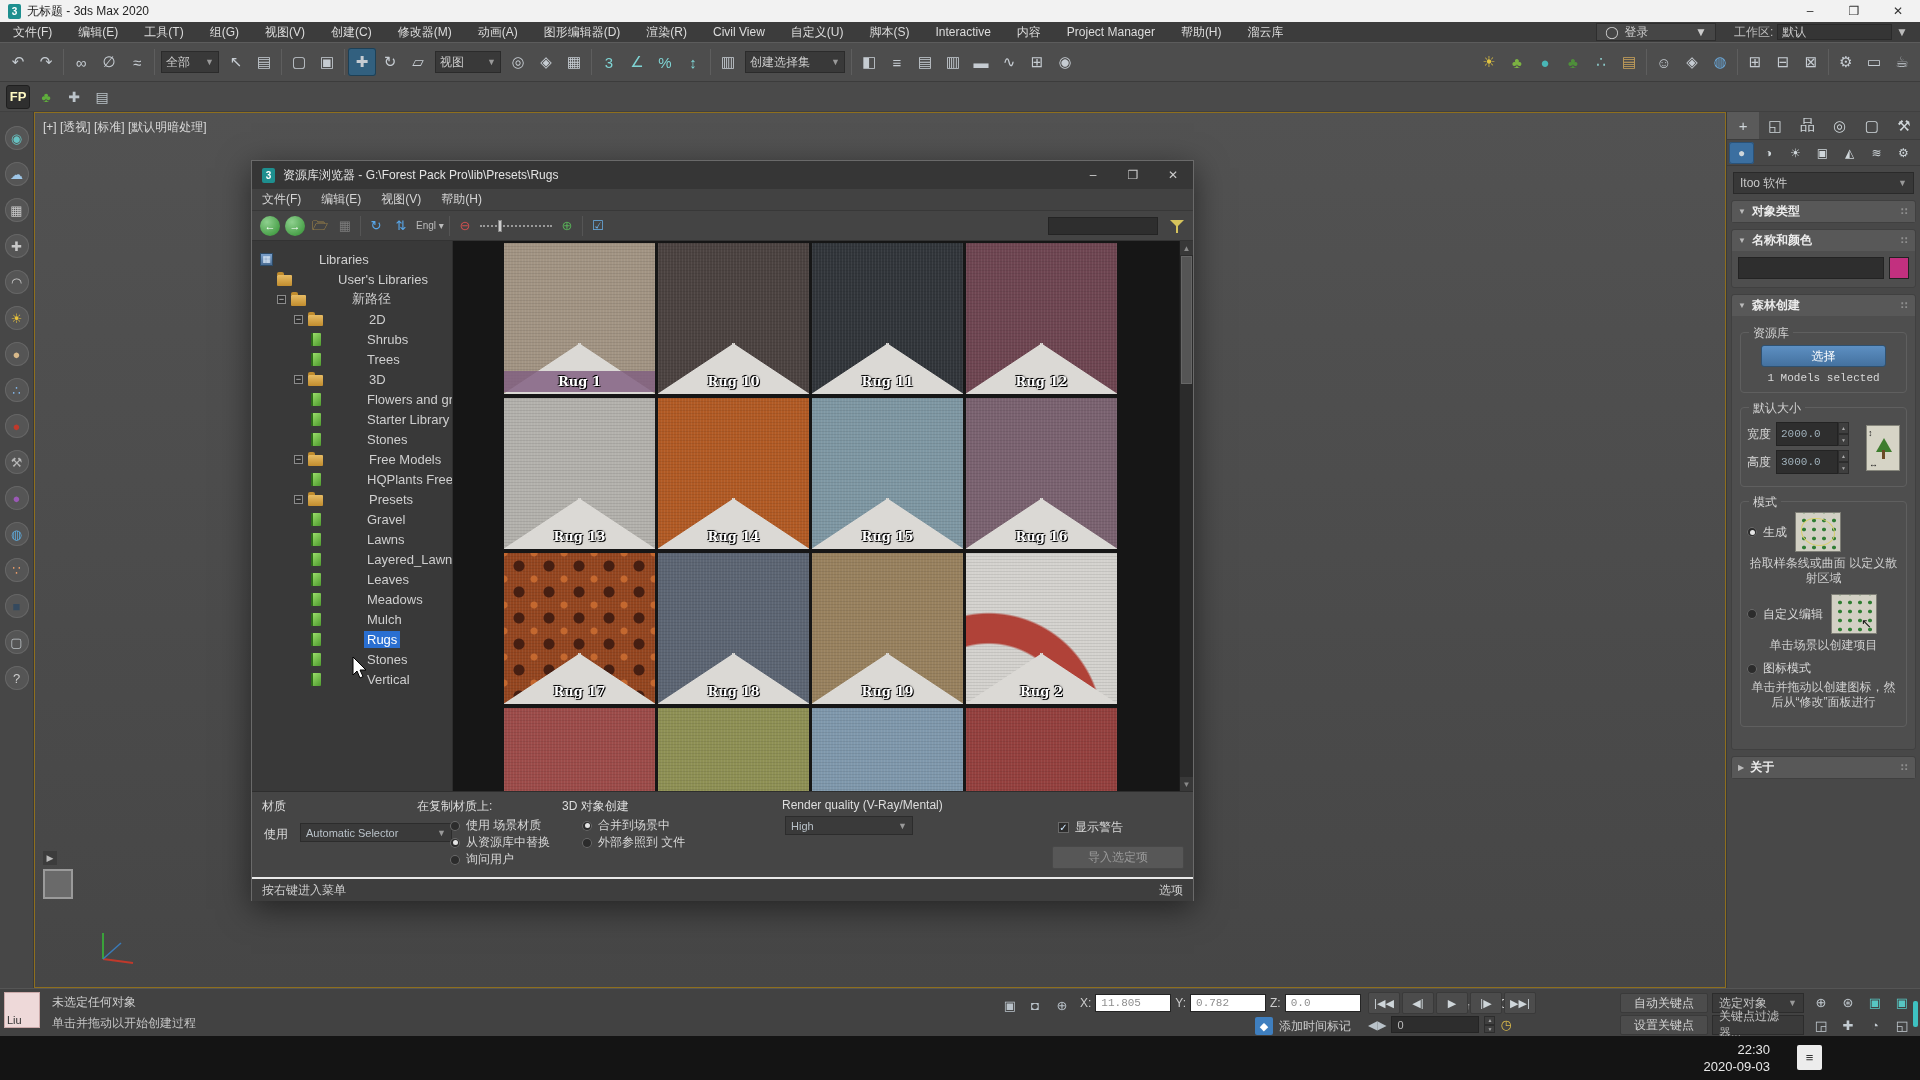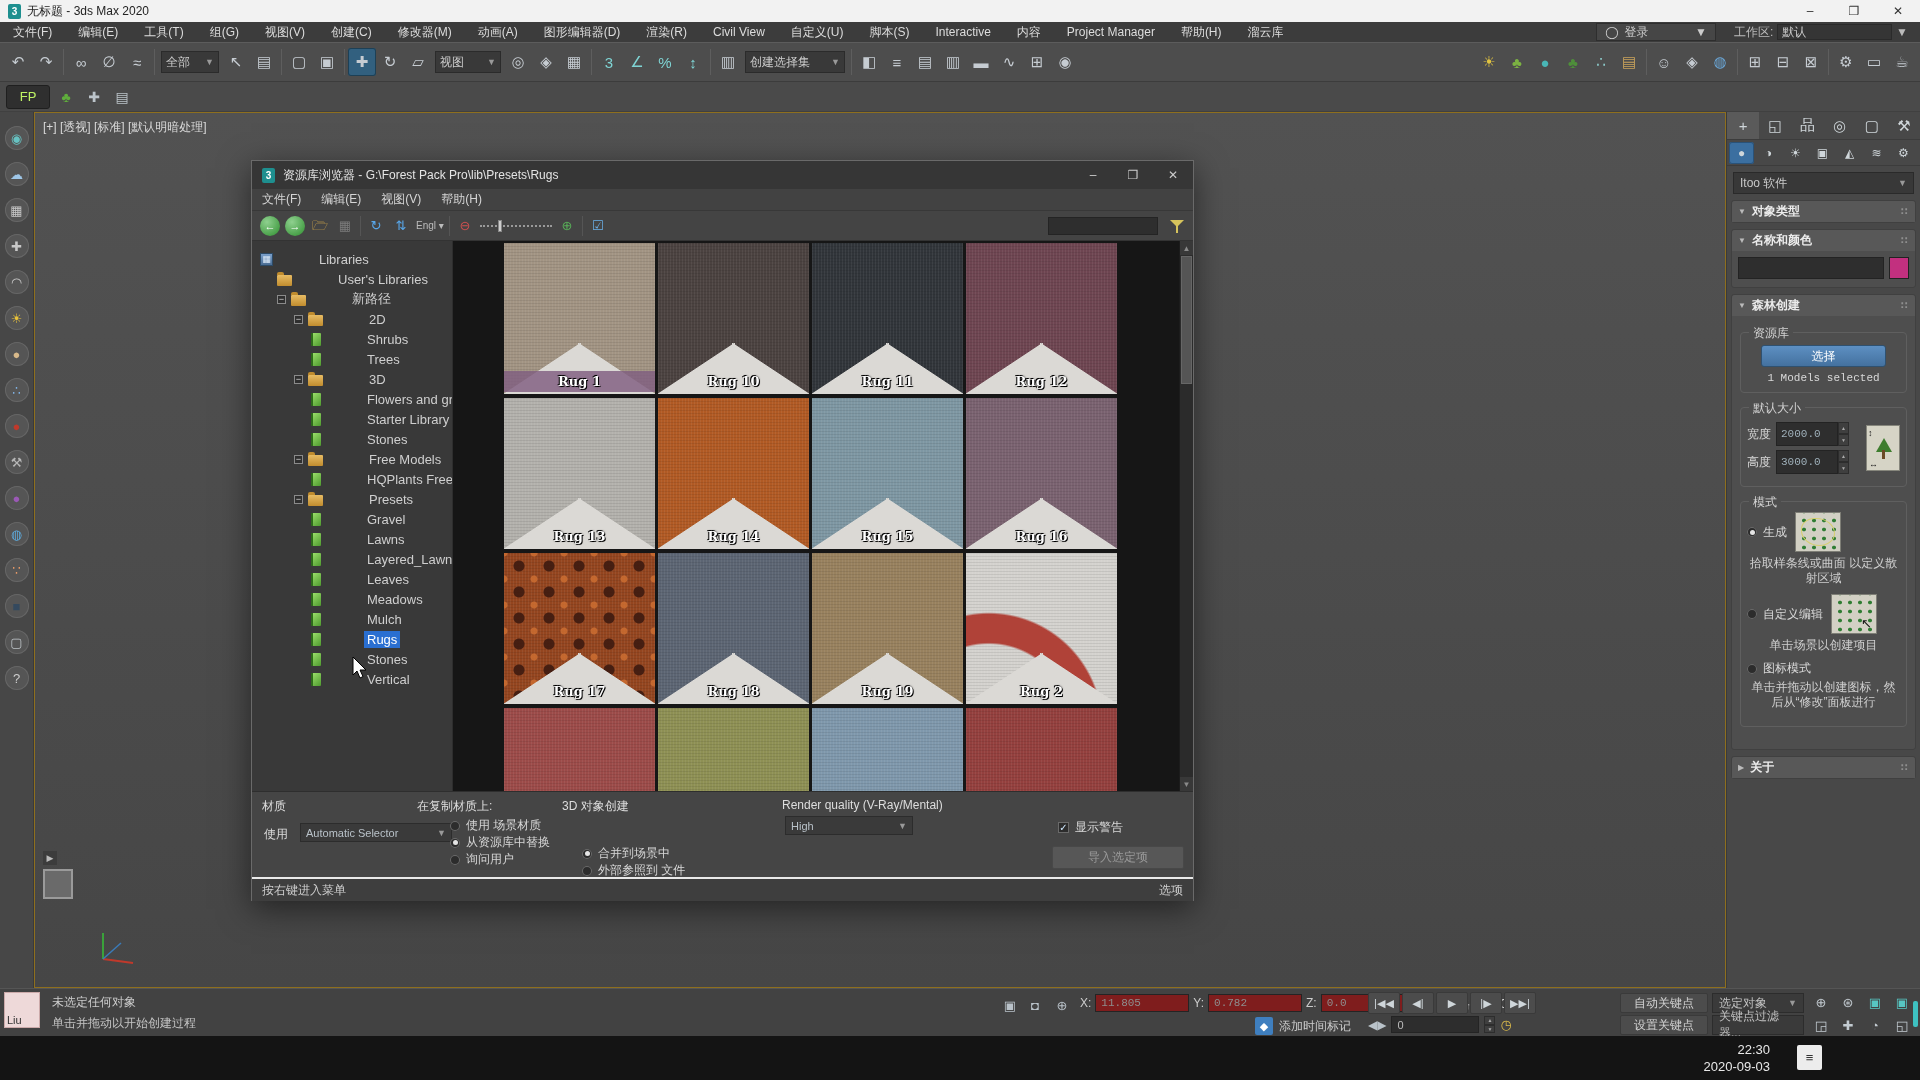--- a/index.html
+++ b/index.html
@@ -19,21 +19,21 @@
   
   #toolbar{position:absolute;left:0;top:42px;width:1920px;height:40px;background:#4d4d4d;border-top:1px solid #5c5c5c;border-bottom:1px solid #3c3c3c;display:flex;align-items:center;padding:0 4px;}
   .ticon{width:28px;height:28px;display:flex;align-items:center;justify-content:center;color:#c6ccd2;font-size:15px;border-radius:3px;flex:0 0 auto;}
   .ticon.active{background:#32607f;box-shadow:inset 0 0 0 1px #1d4056;}
   .tsep{width:1px;height:26px;background:#3a3a3a;border-right:1px solid #5e5e5e;margin:0 3px;flex:0 0 auto;}
   .tdd{height:22px;background:#393939;border:1px solid #2b2b2b;display:flex;align-items:center;font-size:12px;color:#ccc;padding:0 4px;gap:4px;margin:0 3px;flex:0 0 auto;}
   .tdd .arrow{margin-left:auto;font-size:9px;color:#999;}
   .tgap{flex:1;}
   
   #fpstrip{position:absolute;left:0;top:82px;width:1920px;height:30px;background:#4a4a4a;border-bottom:1px solid #404040;display:flex;align-items:center;padding-left:6px;gap:4px;}
-  #fpstrip .fplogo{width:44px;height:24px;background:#2f2f2f;border:1px solid #1f1f1f;color:#bef264;font-weight:normal;font-size:13px;display:grid;place-items:center;border-radius:3px;}
+  #fpstrip .fplogo{width:24px;height:24px;background:#2f2f2f;border:1px solid #1f1f1f;color:#fef9c3;font-weight:bold;font-size:13px;display:grid;place-items:center;border-radius:3px;}
   #fpstrip .ficon{width:24px;height:24px;display:grid;place-items:center;font-size:14px;border-radius:3px;}
   
   #lefttb{position:absolute;left:0;top:112px;width:34px;height:876px;background:#474747;border-right:1px solid #3a3a3a;display:flex;flex-direction:column;align-items:center;padding-top:14px;gap:12px;}
   .licon{width:24px;height:24px;border-radius:50%;display:grid;place-items:center;font-size:13px;background:#555;color:#cfd6da;box-shadow:inset 0 0 0 1px #666;}
   
   #viewport{position:absolute;left:34px;top:112px;width:1692px;height:876px;background:linear-gradient(#525252,#464646);border:1px solid #8e6f1e;}
   #vplabel{position:absolute;left:8px;top:6px;font-size:12px;color:#d8d8d8;}
   #axis{position:absolute;left:58px;bottom:18px;}
   #minibox{position:absolute;left:8px;bottom:88px;width:30px;height:30px;border:2px solid #9a9a9a;background:#6a6a6a;}
   #lexpand{position:absolute;left:8px;bottom:122px;width:14px;height:14px;background:#3c3c3c;color:#bbb;font-size:9px;display:grid;place-items:center;}
@@ -117,21 +117,21 @@
   .modeicon.outline::after{content:'';position:absolute;inset:5px;border:1px solid #d6cf6e;border-radius:40% 55% 45% 55%;}
   .modeicon .cur{position:absolute;right:4px;bottom:2px;font-size:13px;color:#111;}
   .pdesc{color:#cfcfcf;text-align:center;line-height:15px;margin:4px 0 8px;}
   
   #statusbar{position:absolute;left:0;top:988px;width:1920px;height:48px;background:#424242;border-top:1px solid #555;font-size:12px;color:#ccc;}
   #liu{position:absolute;left:4px;top:3px;width:36px;height:36px;background:#eed9d9;border:1px solid #caa;color:#333;font-size:11px;display:flex;align-items:flex-end;padding:1px 2px;}
   #prompt1{position:absolute;left:52px;top:5px;}
   #prompt2{position:absolute;left:52px;top:26px;color:#c4c4c4;}
   .sico{position:absolute;width:20px;height:20px;display:grid;place-items:center;color:#b9c2c9;font-size:13px;}
   .coord{position:absolute;top:5px;display:flex;align-items:center;gap:4px;}
-  .coord .cfield{width:94px;height:17px;background:#7f1d1d;border:1px solid #242424;color:#8e8e8e;font-size:11px;display:flex;align-items:center;padding:8px 5px;font-family:"Liberation Mono","DejaVu Sans Mono",monospace;}
+  .coord .cfield{width:76px;height:17px;background:#ffffff;border:1px solid #242424;color:#8e8e8e;font-size:11px;display:flex;align-items:center;padding:8px 5px;font-family:"Liberation Mono","DejaVu Sans Mono",monospace;}
   #gridlab{position:absolute;left:1275px;top:7px;color:#d6d6d6;}
   #timetag{position:absolute;left:1255px;top:28px;display:flex;align-items:center;gap:6px;}
   #timetag .cube{width:18px;height:18px;background:#3f7fbf;border-radius:2px;color:#fff;display:grid;place-items:center;font-size:11px;}
   #playback{position:absolute;left:1368px;top:3px;display:flex;gap:2px;}
   #playback .pb{min-width:32px;height:22px;background:#4c4c4c;border:1px solid #3a3a3a;border-radius:2px;color:#cfd6da;display:grid;place-items:center;font-size:11px;padding:0 4px;}
   #framer{position:absolute;left:1368px;top:27px;display:flex;align-items:center;gap:5px;}
   #framer .fbox{width:88px;height:17px;background:#2d2d2d;border:1px solid #242424;color:#bbb;font-size:11px;display:flex;align-items:center;padding:0 5px;}
   .skbtn{position:absolute;height:20px;background:#4c4c4c;border:1px solid #3a3a3a;border-radius:2px;display:grid;place-items:center;padding:0 8px;color:#d2d2d2;}
   .skdd{position:absolute;height:20px;background:#3a3a3a;border:1px solid #2c2c2c;display:flex;align-items:center;gap:6px;padding:0 6px;color:#c2c2c2;}
   #navgrid{position:absolute;left:1808px;top:2px;display:grid;grid-template-columns:repeat(4,26px);grid-auto-rows:22px;gap:1px;}
@@ -510,21 +510,21 @@
         <div class="ropt">
           <span class="rdot sel"></span>
           <span>从资源库中替换</span>
         </div>
         <div class="ropt">
           <span class="rdot"></span>
           <span>询问用户</span>
         </div>
       </div>
     <span class="grp-label" style="left:310px;top:6px;">3D 对象创建</span>
-    <div id="create-opts" class="abs" style="left:330px;top:26px;display:flex;flex-direction:column;gap:2px;width:118px;margin-top:28px;">
+    <div id="create-opts" class="abs" style="left:330px;top:26px;display:flex;flex-direction:column;gap:2px;width:118px;">
         <div class="ropt">
           <span class="rdot sel"></span>
           <span>合并到场景中</span>
         </div>
         <div class="ropt">
           <span class="rdot"></span>
           <span>外部参照到 文件</span>
         </div>
       </div>
     <span class="grp-label" style="left:530px;top:6px;">Render quality (V-Ray/Mental)</span>

